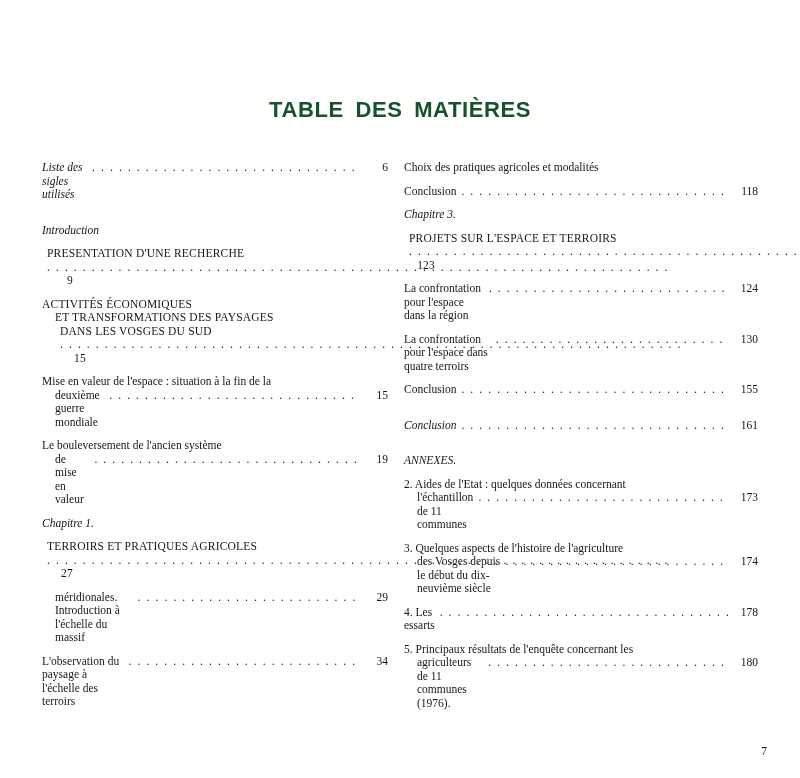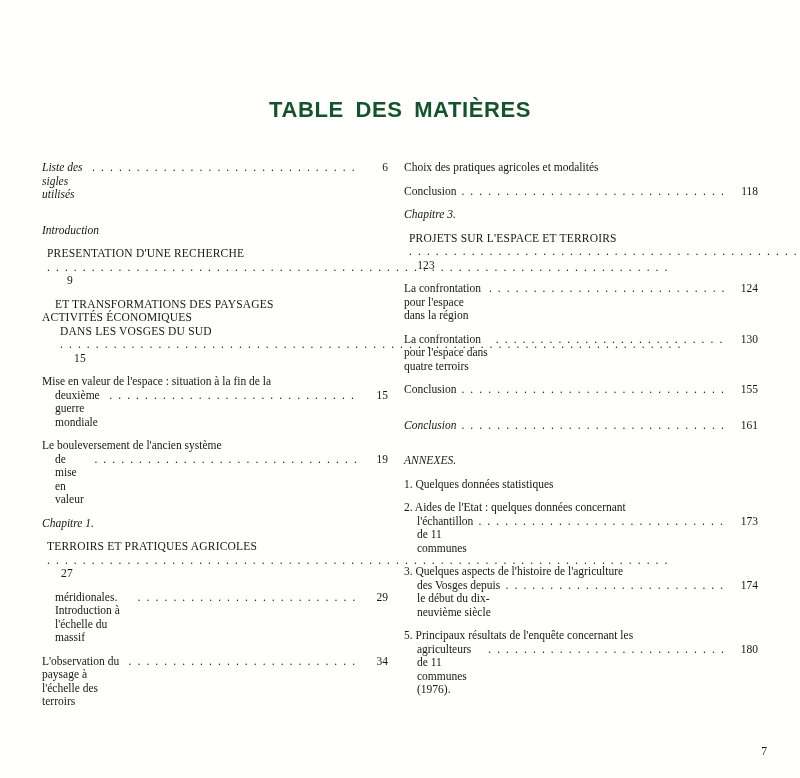--- a/index.html
+++ b/index.html
@@ -103,25 +103,25 @@
           </div>
         </div>
         <div class="toc-entry caps">
           <div class="toc-line">
             <span class="toc-text">PRESENTATION D'UNE RECHERCHE</span>
             <span class="leader"></span>
             <span class="pagenum">9</span>
           </div>
         </div>
         <div class="toc-entry caps">
+          <div class="toc-line">
+            <span class="toc-text">ACTIVITÉS ÉCONOMIQUES</span>
+          </div>
           <div class="toc-line cont">
             <span class="toc-text">ET TRANSFORMATIONS DES PAYSAGES</span>
-          </div>
-          <div class="toc-line">
-            <span class="toc-text">ACTIVITÉS ÉCONOMIQUES</span>
           </div>
           <div class="toc-line cont">
             <span class="toc-text">DANS LES VOSGES DU SUD</span>
             <span class="leader"></span>
             <span class="pagenum">15</span>
           </div>
         </div>
         <div class="toc-entry">
           <div class="toc-line">
             <span class="toc-text">Mise en valeur de l'espace : situation à la fin de la</span>
@@ -221,42 +221,46 @@
             <span class="leader"></span>
             <span class="pagenum">161</span>
           </div>
         </div>
         <div class="toc-entry italic gap-before">
           <div class="toc-line">
             <span class="toc-text">ANNEXES.</span>
           </div>
         </div>
         <div class="toc-entry">
-          <div class="toc-line">
-            <span class="toc-text">1. Quelques données statistiques</span>
-          </div>
         </div>
         <div class="toc-entry">
           <div class="toc-line">
             <span class="toc-text">2. Aides de l'Etat : quelques données concernant</span>
           </div>
           <div class="toc-line cont">
             <span class="toc-text">l'échantillon de 11 communes</span>
             <span class="leader"></span>
             <span class="pagenum">173</span>
           </div>
         </div>
         <div class="toc-entry">
           <div class="toc-line">
             <span class="toc-text">3. Quelques aspects de l'histoire de l'agriculture</span>
           </div>
           <div class="toc-line cont">
             <span class="toc-text">des Vosges depuis le début du dix-neuvième siècle</span>
             <span class="leader"></span>
             <span class="pagenum">174</span>
+          </div>
+        </div>
+        <div class="toc-entry">
+          <div class="toc-line">
+            <span class="toc-text">4. Les essarts</span>
+            <span class="leader"></span>
+            <span class="pagenum">178</span>
           </div>
         </div>
         <div class="toc-entry">
           <div class="toc-line">
             <span class="toc-text">5. Principaux résultats de l'enquête concernant les</span>
           </div>
           <div class="toc-line cont">
             <span class="toc-text">agriculteurs de 11 communes (1976).</span>
             <span class="leader"></span>
             <span class="pagenum">180</span>

